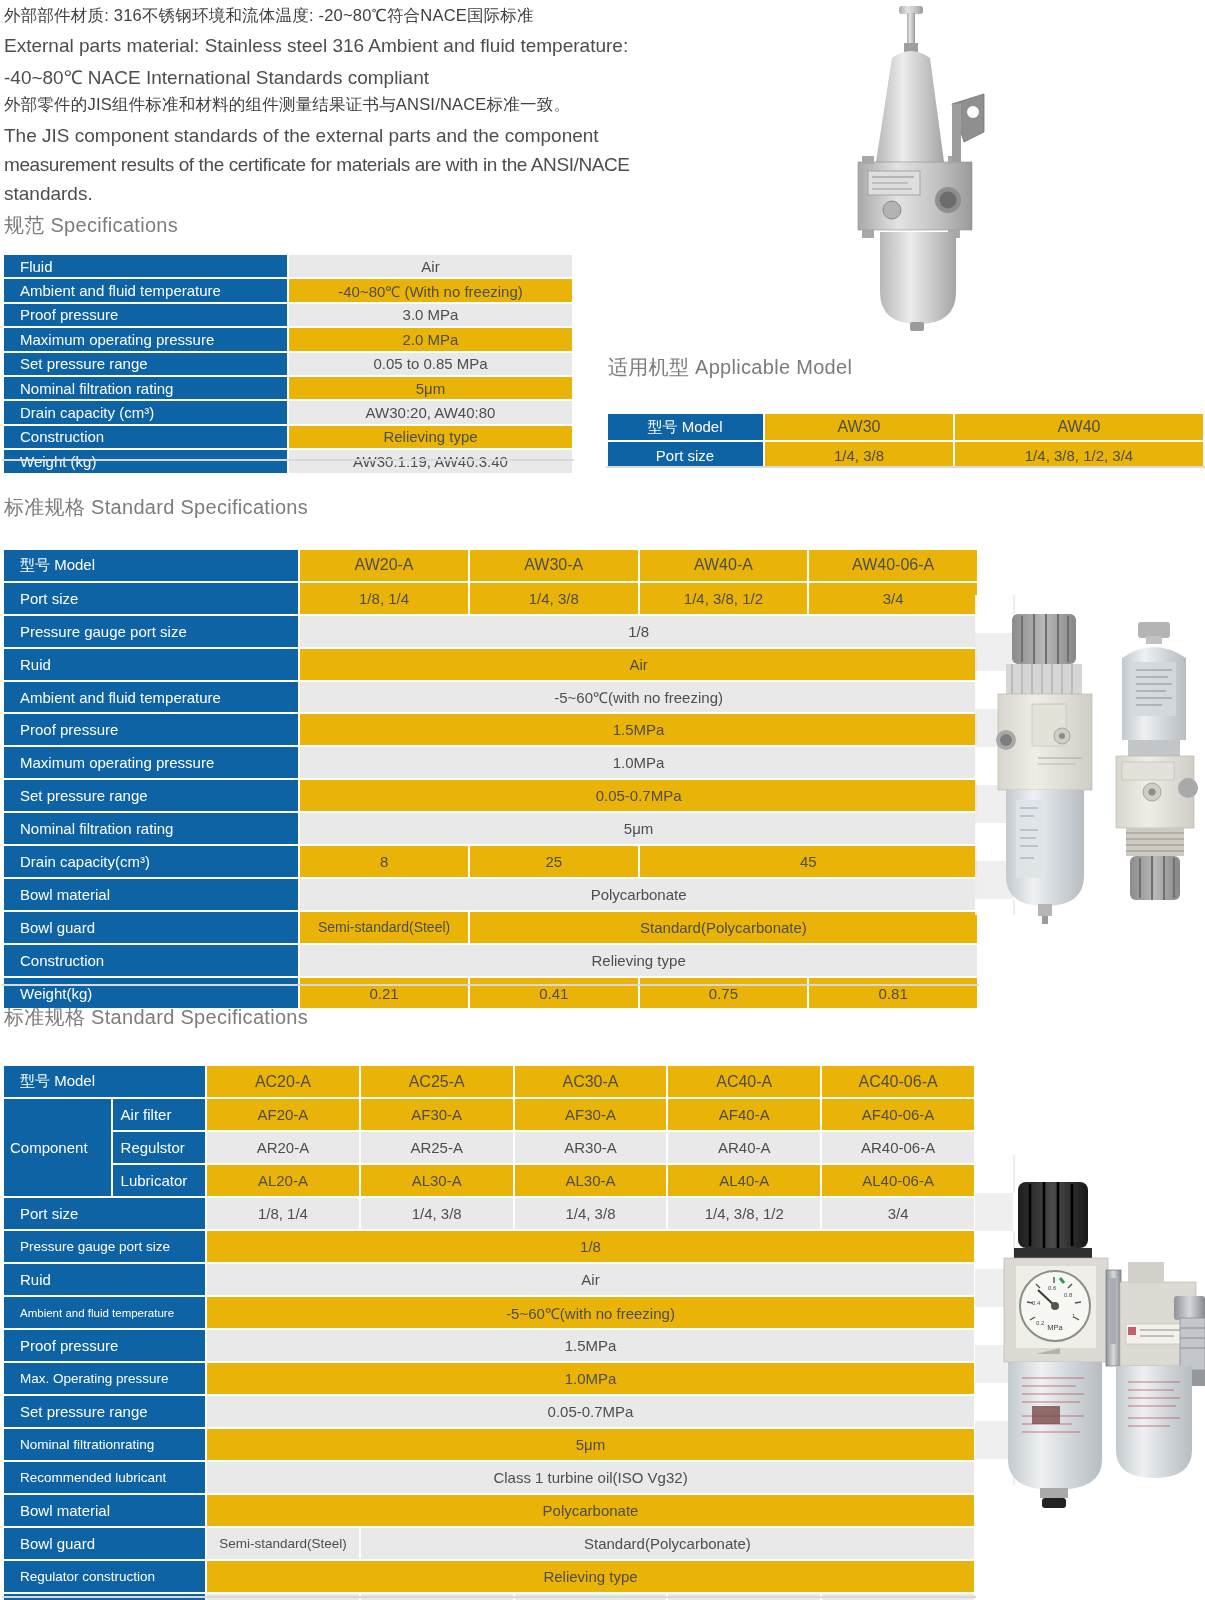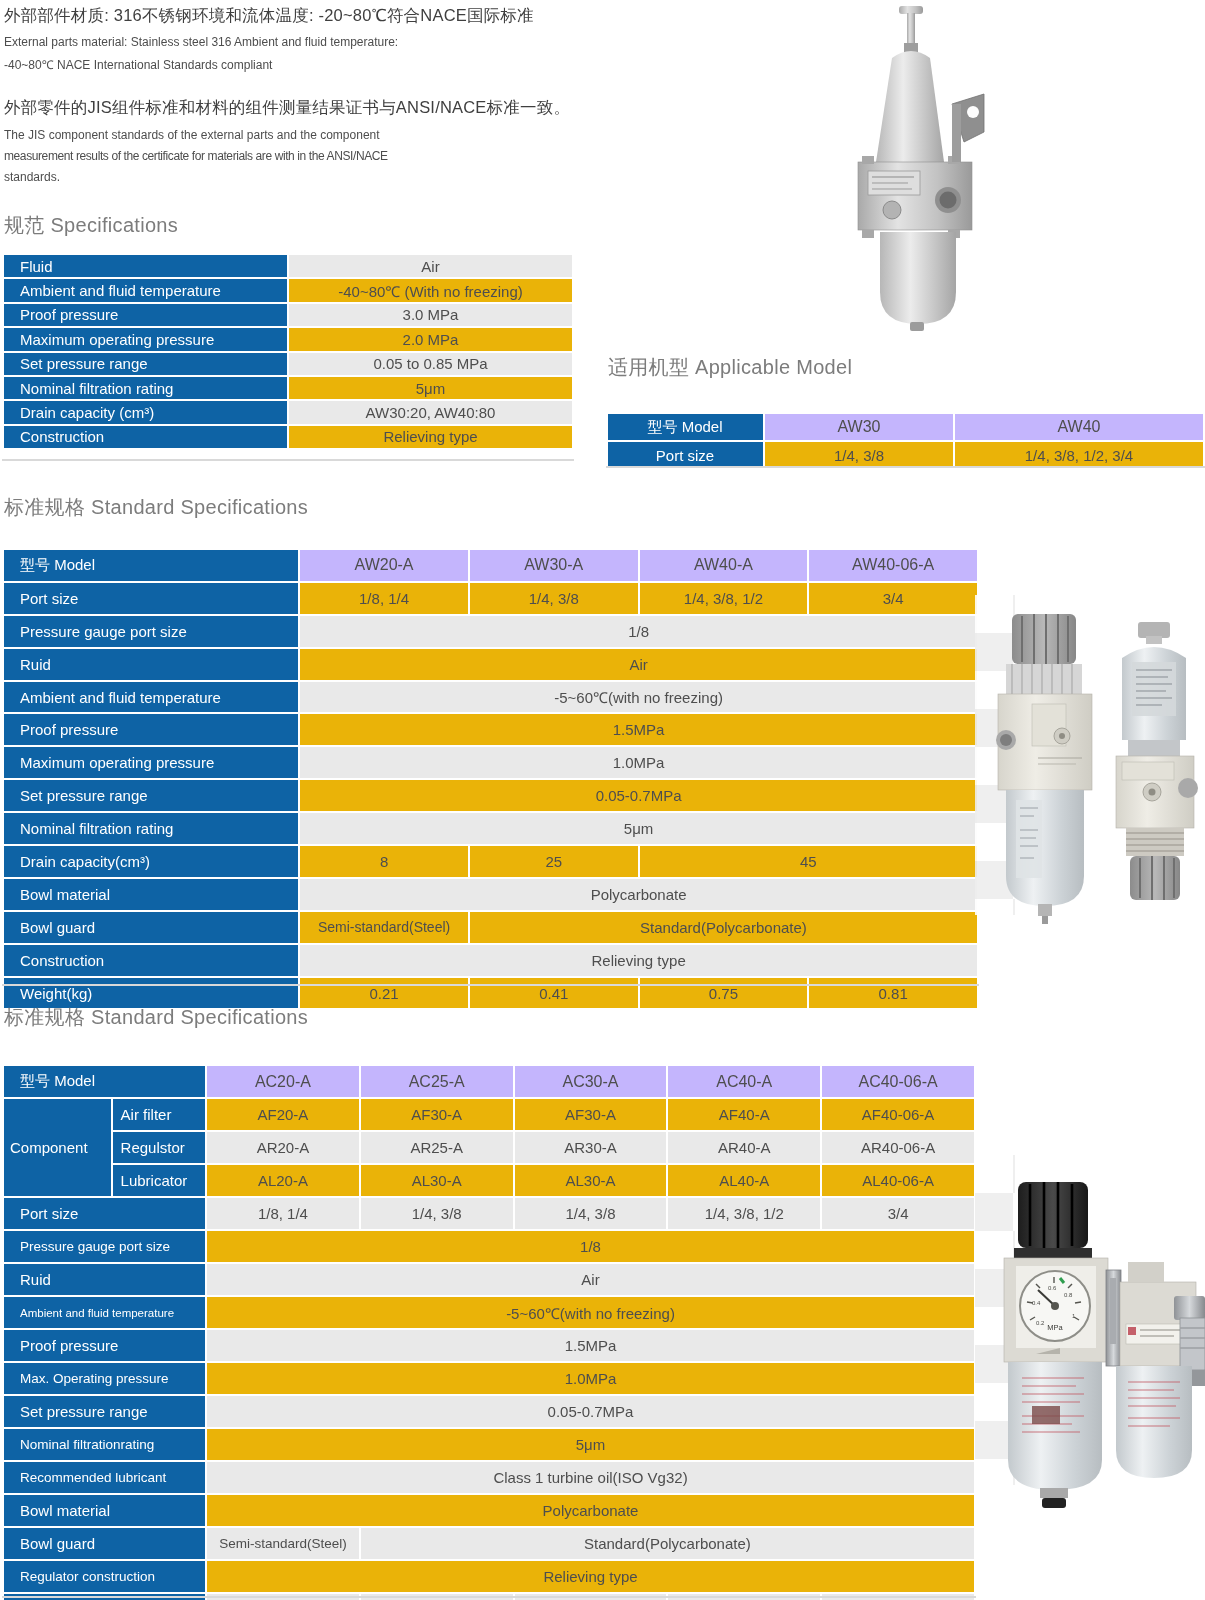--- a/index.html
+++ b/index.html
@@ -3,47 +3,47 @@
 <meta charset="utf-8">
 <style>
   html,body{margin:0;padding:0;}
   body{
     width:1205px;height:1600px;position:relative;background:#ffffff;
     font-family:"Liberation Sans", sans-serif;color:#4e4e4e;overflow:hidden;
   }
   .abs{position:absolute;}
   
   .cn-line{font-size:16.5px;color:#3f3f3f;letter-spacing:.2px;}
-  .en-line{font-size:12px;color:#4d4d4d;}
+  .en-line{font-size:19px;color:#4d4d4d;}
   .en-tight{letter-spacing:-0.4px;}
   
   .sec-title{font-size:20px;color:#7c7c7c;letter-spacing:.3px;}
   
   table.tbl{position:absolute;border-collapse:separate;border-spacing:2px;table-layout:fixed;}
   table.tbl td,table.tbl th{overflow:hidden;white-space:nowrap;font-weight:normal;vertical-align:middle;}
   td.blue,th.blue{background:#0e63a5;color:#ffffff;text-align:left;padding-left:16px;font-size:15px;}
   td.bluesub{background:#0e63a5;color:#ffffff;text-align:left;padding-left:8px;font-size:15px;}
   td.blue.sm{font-size:13.5px;}
   td.blue.xs{font-size:11.5px;}
   td.val{background:#e9e9e9;color:#4e4e4e;text-align:center;font-size:15px;}
   td.val.white{background:#eab308;}
-  td.mdl{background:#c4b5fd;color:#4e4e4e;text-align:center;font-size:16px;}
+  td.mdl{background:#eab308;color:#4e4e4e;text-align:center;font-size:16px;}
   .hr-line{position:absolute;height:2px;background:#d9d9d9;}
   
   .checker{position:absolute;background:conic-gradient(#ededed 0 25%, #ffffff 0 50%, #ededed 0 75%, #ffffff 0);background-size:76px 76px;opacity:.9;}
   svg{display:block;}
 </style>
 </head>
 <body>
 
 <div class="abs" style="left:4px;top:5px;width:640px">
   <div class="cn-line">外部部件材质: 316不锈钢环境和流体温度: -20~80℃符合NACE国际标准</div>
   <div class="en-line" style="margin-top:8px">External parts material: Stainless steel 316 Ambient and fluid temperature:</div>
   <div class="en-line" style="margin-top:7px">-40~80℃ NACE International Standards compliant</div>
-  <div class="cn-line" style="margin-top:24px">外部零件的JIS组件标准和材料的组件测量结果证书与ANSI/NACE标准一致。</div>
+  <div class="cn-line" style="margin-top:4px">外部零件的JIS组件标准和材料的组件测量结果证书与ANSI/NACE标准一致。</div>
   <div class="en-line" style="margin-top:9px">The JIS component standards of the external parts and the component</div>
   <div class="en-line en-tight" style="margin-top:7px">measurement results of the certificate for materials are with in the ANSI/NACE</div>
   <div class="en-line" style="margin-top:7px">standards.</div>
 </div>
 
 <div class="abs sec-title" style="left:4px;top:212px">规范 Specifications</div>
 
 <table class="tbl" style="left:2px;top:253px;width:572px">
   <colgroup>
       <col style="width:283px">
@@ -74,20 +74,24 @@
         <td class="blue" style="height:20.4px">Nominal filtration rating</td>
         <td class="val white">5μm</td>
       </tr>
   <tr>
         <td class="blue" style="height:20.4px">Drain capacity (cm³)</td>
         <td class="val">AW30:20, AW40:80</td>
       </tr>
   <tr>
         <td class="blue" style="height:20.4px">Construction</td>
         <td class="val white">Relieving type</td>
+      </tr>
+  <tr>
+        <td class="blue" style="height:20.4px">Weight (kg)</td>
+        <td class="val">AW30:1.19, AW40:3.40</td>
       </tr>
 </tbody>
   </table>
 <div class="hr-line" style="left:2px;top:459px;width:572px"></div>
 
 <div class="abs sec-title" style="left:608px;top:354px">适用机型 Applicable Model</div>
 
 <table class="tbl" style="left:606px;top:412px;width:599px">
   <colgroup>
       <col style="width:155px">

